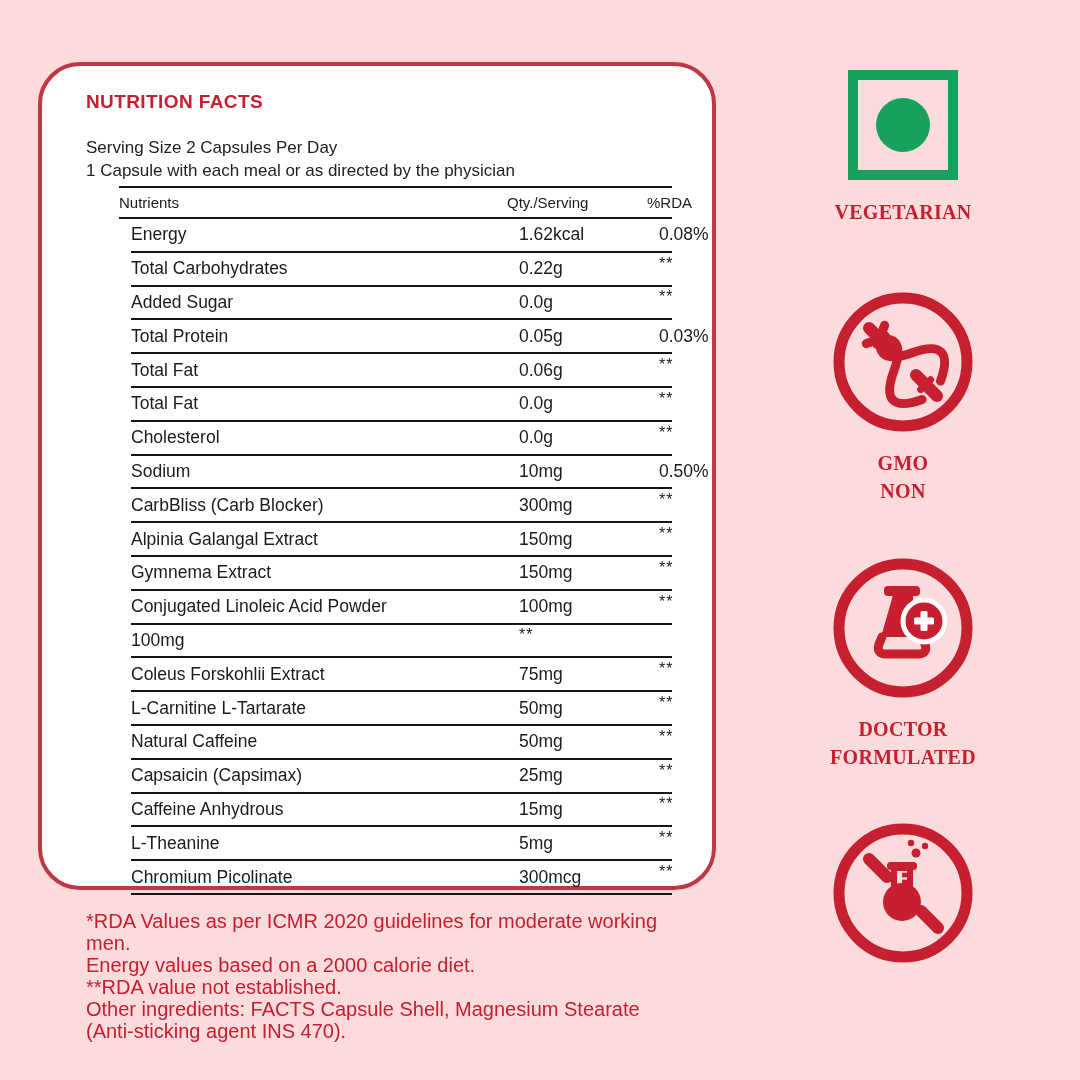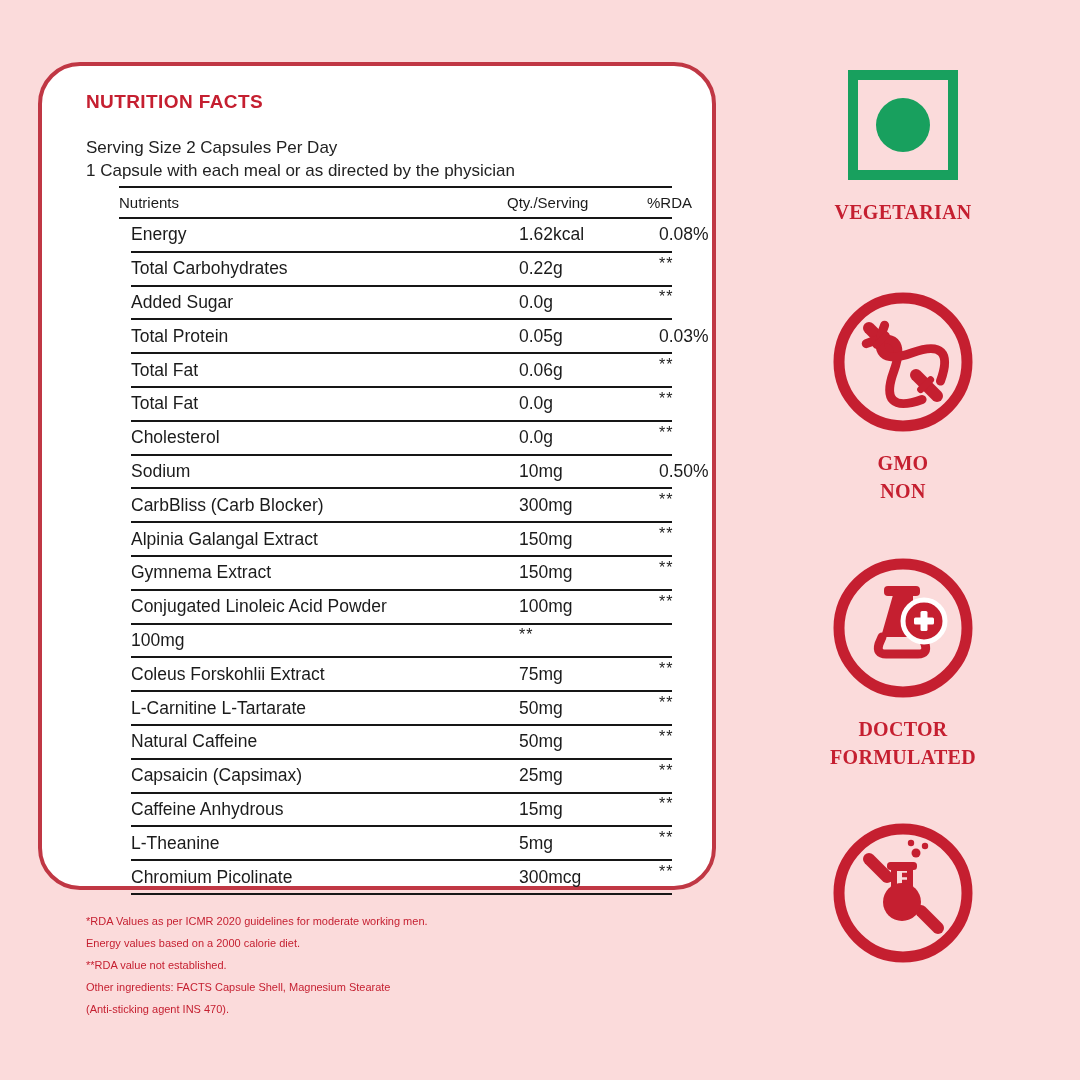--- a/index.html
+++ b/index.html
@@ -30,21 +30,21 @@
     font-size:15px; color:var(--ink);margin-left:33px;
   }
   .t-row{
     display:grid; grid-template-columns:388px 140px 58px; align-items:center;
     height:31.8px; border-bottom:2px solid var(--line);
     font-size:17.5px; color:var(--ink);margin-left:45px;
   }
   .cell{white-space:nowrap;}
   .c2, .h2{ text-align:left; }
   .raised{ transform:translateY(-5px); letter-spacing:1px; font-size:16px; }
-  .footnotes{ margin-top:15px; color:var(--accent); font-size:11px; line-height:22px; }
+  .footnotes{ margin-top:15px; color:var(--accent); font-size:20px; line-height:22px; }
   .badge{ position:absolute; left:793px; width:220px; text-align:center; }
   .badge .ic{ display:inline-block; }
   .badge-label{
     margin-top:12px; color:var(--accent); font-weight:bold; font-size:20px;
     line-height:28px; letter-spacing:.3px;font-family:Liberation Serif, serif;
   }
   .b1{ top:70px; } .b2{ top:291px; } .b3{ top:557px; } .b4{ top:822px; }
   .b1 .badge-label{ margin-top:14px; }
   svg{ display:block; margin:0 auto; }
 </style>

